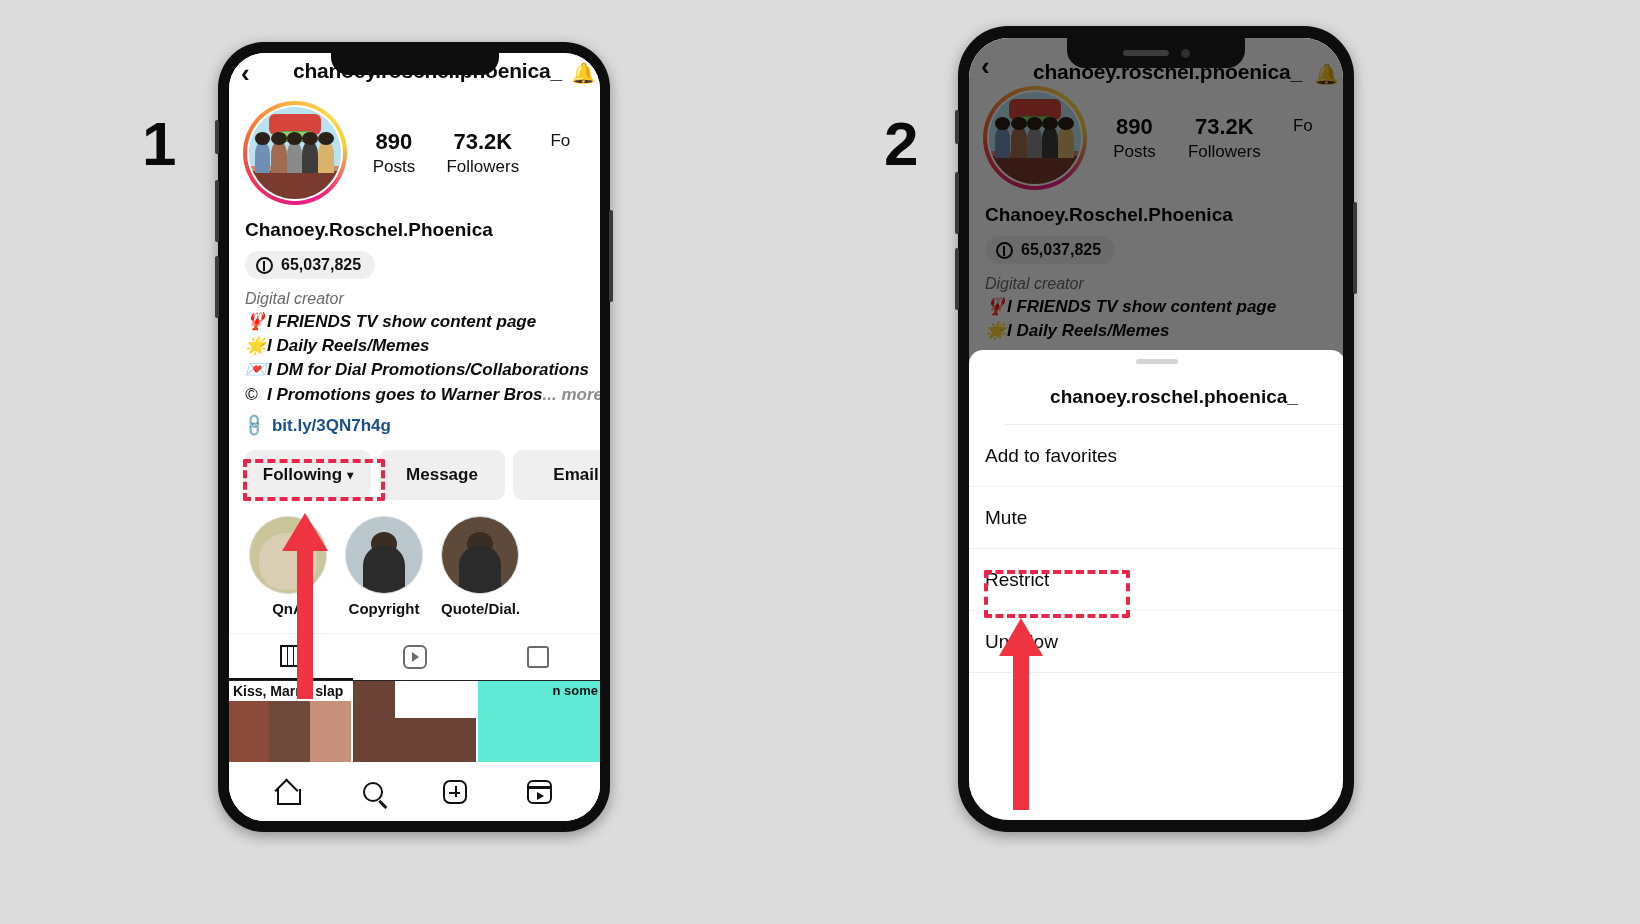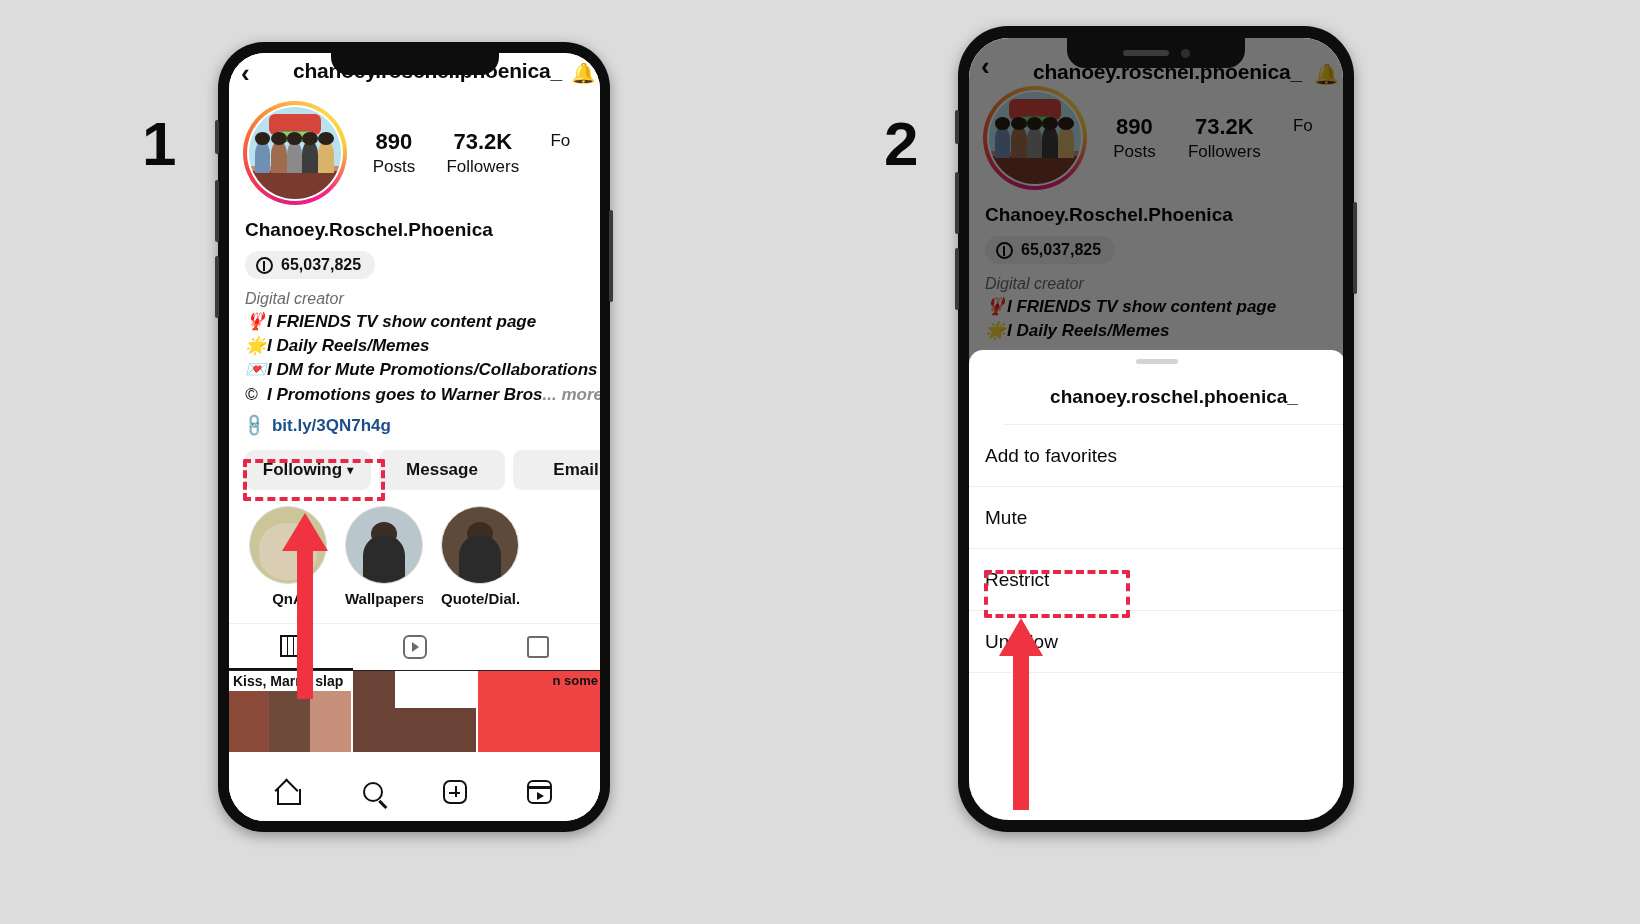--- a/index.html
+++ b/index.html
@@ -177,21 +177,21 @@
     display: flex; align-items: center; gap: 7px;
     font-size: 17px; font-weight: bold; color: #1b4f8a;
   }
   .link-glyph { font-size: 16px; color: #1b4f8a; transform: rotate(-45deg); }
 
   .action-row {
     display: flex; gap: 8px; padding: 14px 16px 0 16px;
   }
   .act-btn {
     background: #efefef; border-radius: 9px;
-    height: 40px; display: flex; align-items: center; justify-content: center;
+    height: 50px; display: flex; align-items: center; justify-content: center;
     font-size: 17px; font-weight: bold; color: #111;
     padding: 12px 14px; white-space: nowrap;
   }
   #btn-following { flex: 0 0 126px; gap: 5px; }
   #btn-message   { flex: 0 0 126px; }
   #btn-email     { flex: 0 0 126px; text-align: right; }
   .caret { font-size: 12px; }
 
   .highlights {
     display: flex; gap: 18px; padding: 16px 16px 0 20px;
@@ -262,21 +262,21 @@
     background: #fff; color: #111;
     font-size: 14px; font-weight: bold;
     padding: 2px 4px; white-space: nowrap;
   }
   .post-a { background: linear-gradient(90deg,#8c4a3a 0 33%,#6d4a3a 33% 66%,#c6907a 66% 100%); }
   .post-b { background: #6b4336; }
   .post-b::before {
     content: ""; position: absolute; left: 34%; right: -4%; top: 0; height: 46%;
     background: #fff;
   }
-  .post-c { background: #ef4444; }
+  .post-c { background: #5eead4; }
   .post-c-txt {
     position: absolute; top: 2px; right: 2px;
     font-size: 13px; font-weight: bold; color: #111;
     white-space: nowrap;
   }
 
   .bottom-nav {
     position: absolute; left: 0; right: 0; bottom: 0;
     height: 58px; background: #fff;
     display: flex; align-items: center; justify-content: space-around;
@@ -449,21 +449,21 @@
 
         <div class="bio">
           <div class="bio-role">Digital creator</div>
           <div class="bio-line">
             <span class="bio-emoji">🦞</span><span>I FRIENDS TV show content page</span>
           </div>
           <div class="bio-line">
             <span class="bio-emoji">🌟</span><span>I Daily Reels/Memes</span>
           </div>
           <div class="bio-line">
-            <span class="bio-emoji">💌</span><span>I DM for Mute Promotions/Collaborations</span>
+            <span class="bio-emoji">💌</span><span>I DM for Dial Promotions/Collaborations</span>
           </div>
           <div class="bio-line">
             <span class="bio-emoji">©</span><span>I Promotions goes to Warner Bros</span><span class="bio-more">... more</span>
           </div>
         </div>
 
         <div class="bio-link">
           <span class="link-glyph">🔗</span>
           <span>bit.ly/3QN7h4g</span>
         </div>
@@ -482,21 +482,21 @@
             <div class="hl-circle hlc-1">
                 <div class="hl-cat"></div>
               </div>
             <div class="hl-lbl">QnA</div>
           </div>
           <div class="hl">
             <div class="hl-circle hlc-2">
                 <div class="hl-head"></div>
                 <div class="hl-blob"></div>
               </div>
-            <div class="hl-lbl">Wallpapers</div>
+            <div class="hl-lbl">Copyright</div>
           </div>
           <div class="hl">
             <div class="hl-circle hlc-3">
                 <div class="hl-head"></div>
                 <div class="hl-blob"></div>
               </div>
             <div class="hl-lbl">Quote/Dial...</div>
           </div>
         </div>
 

